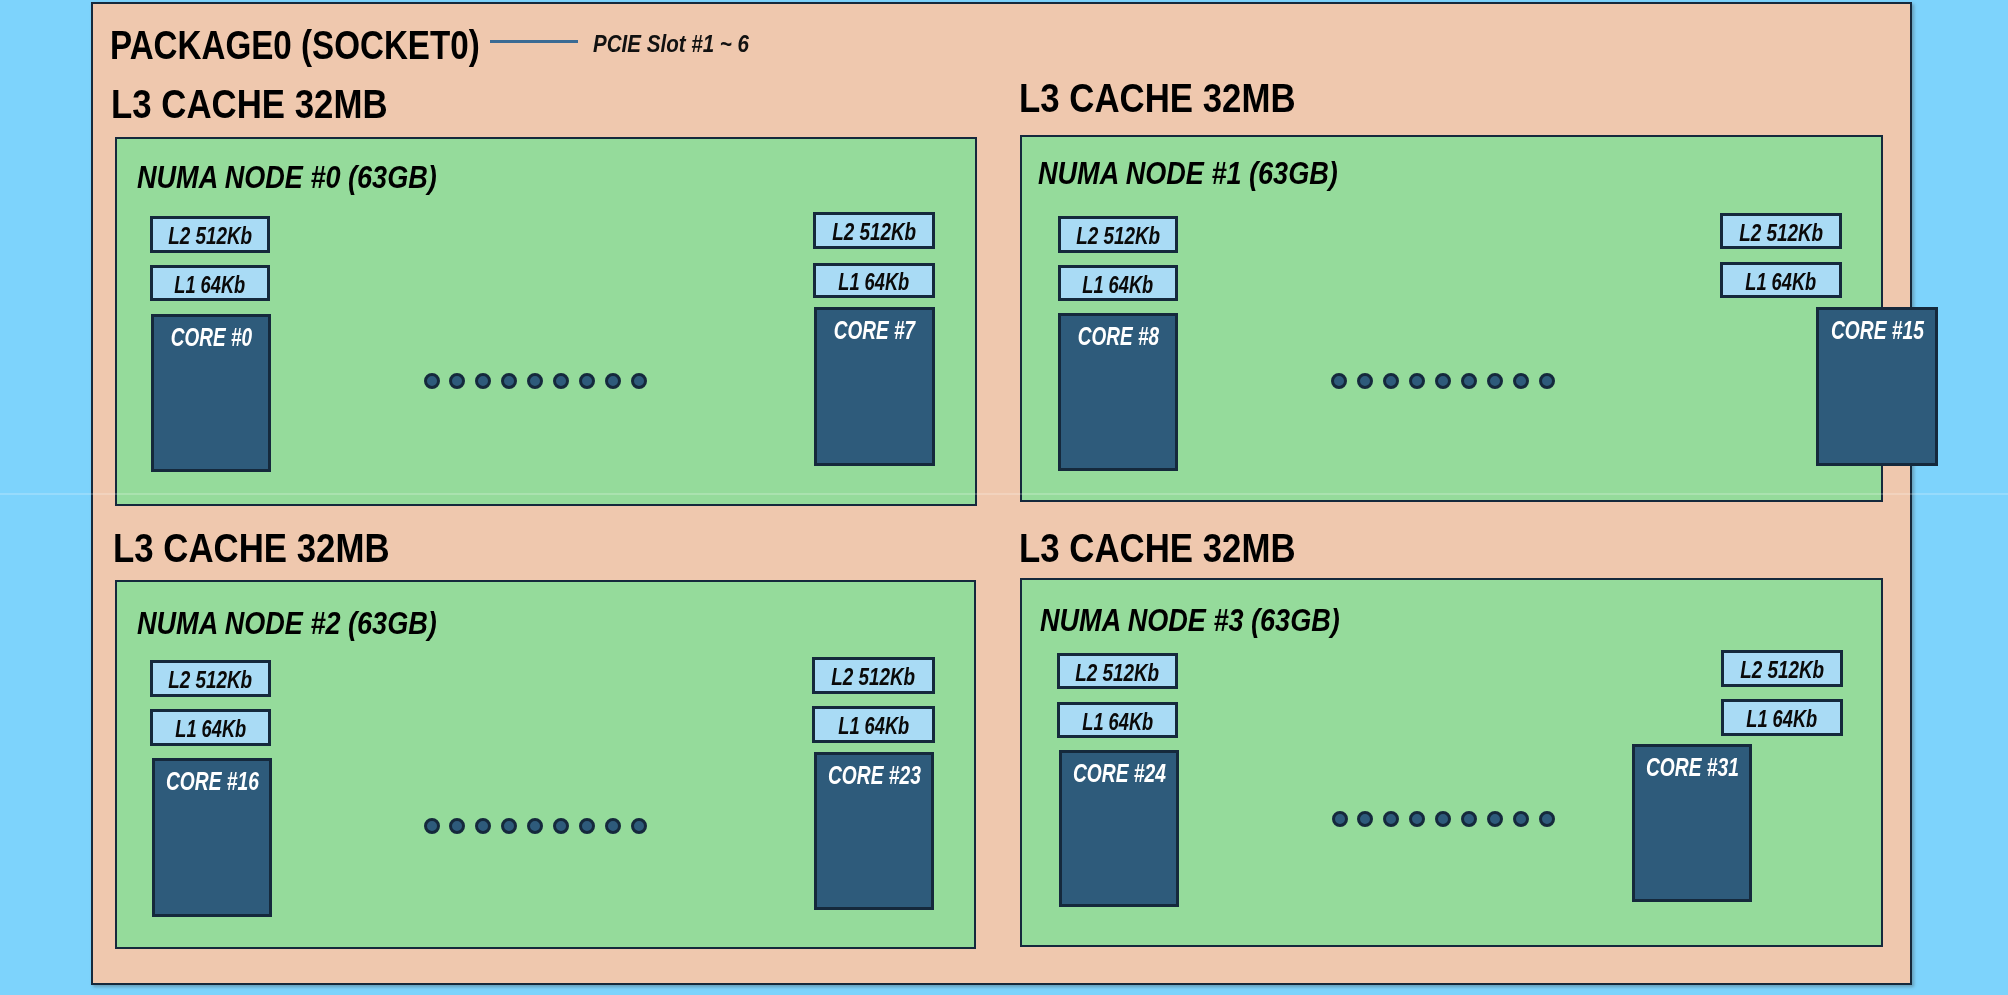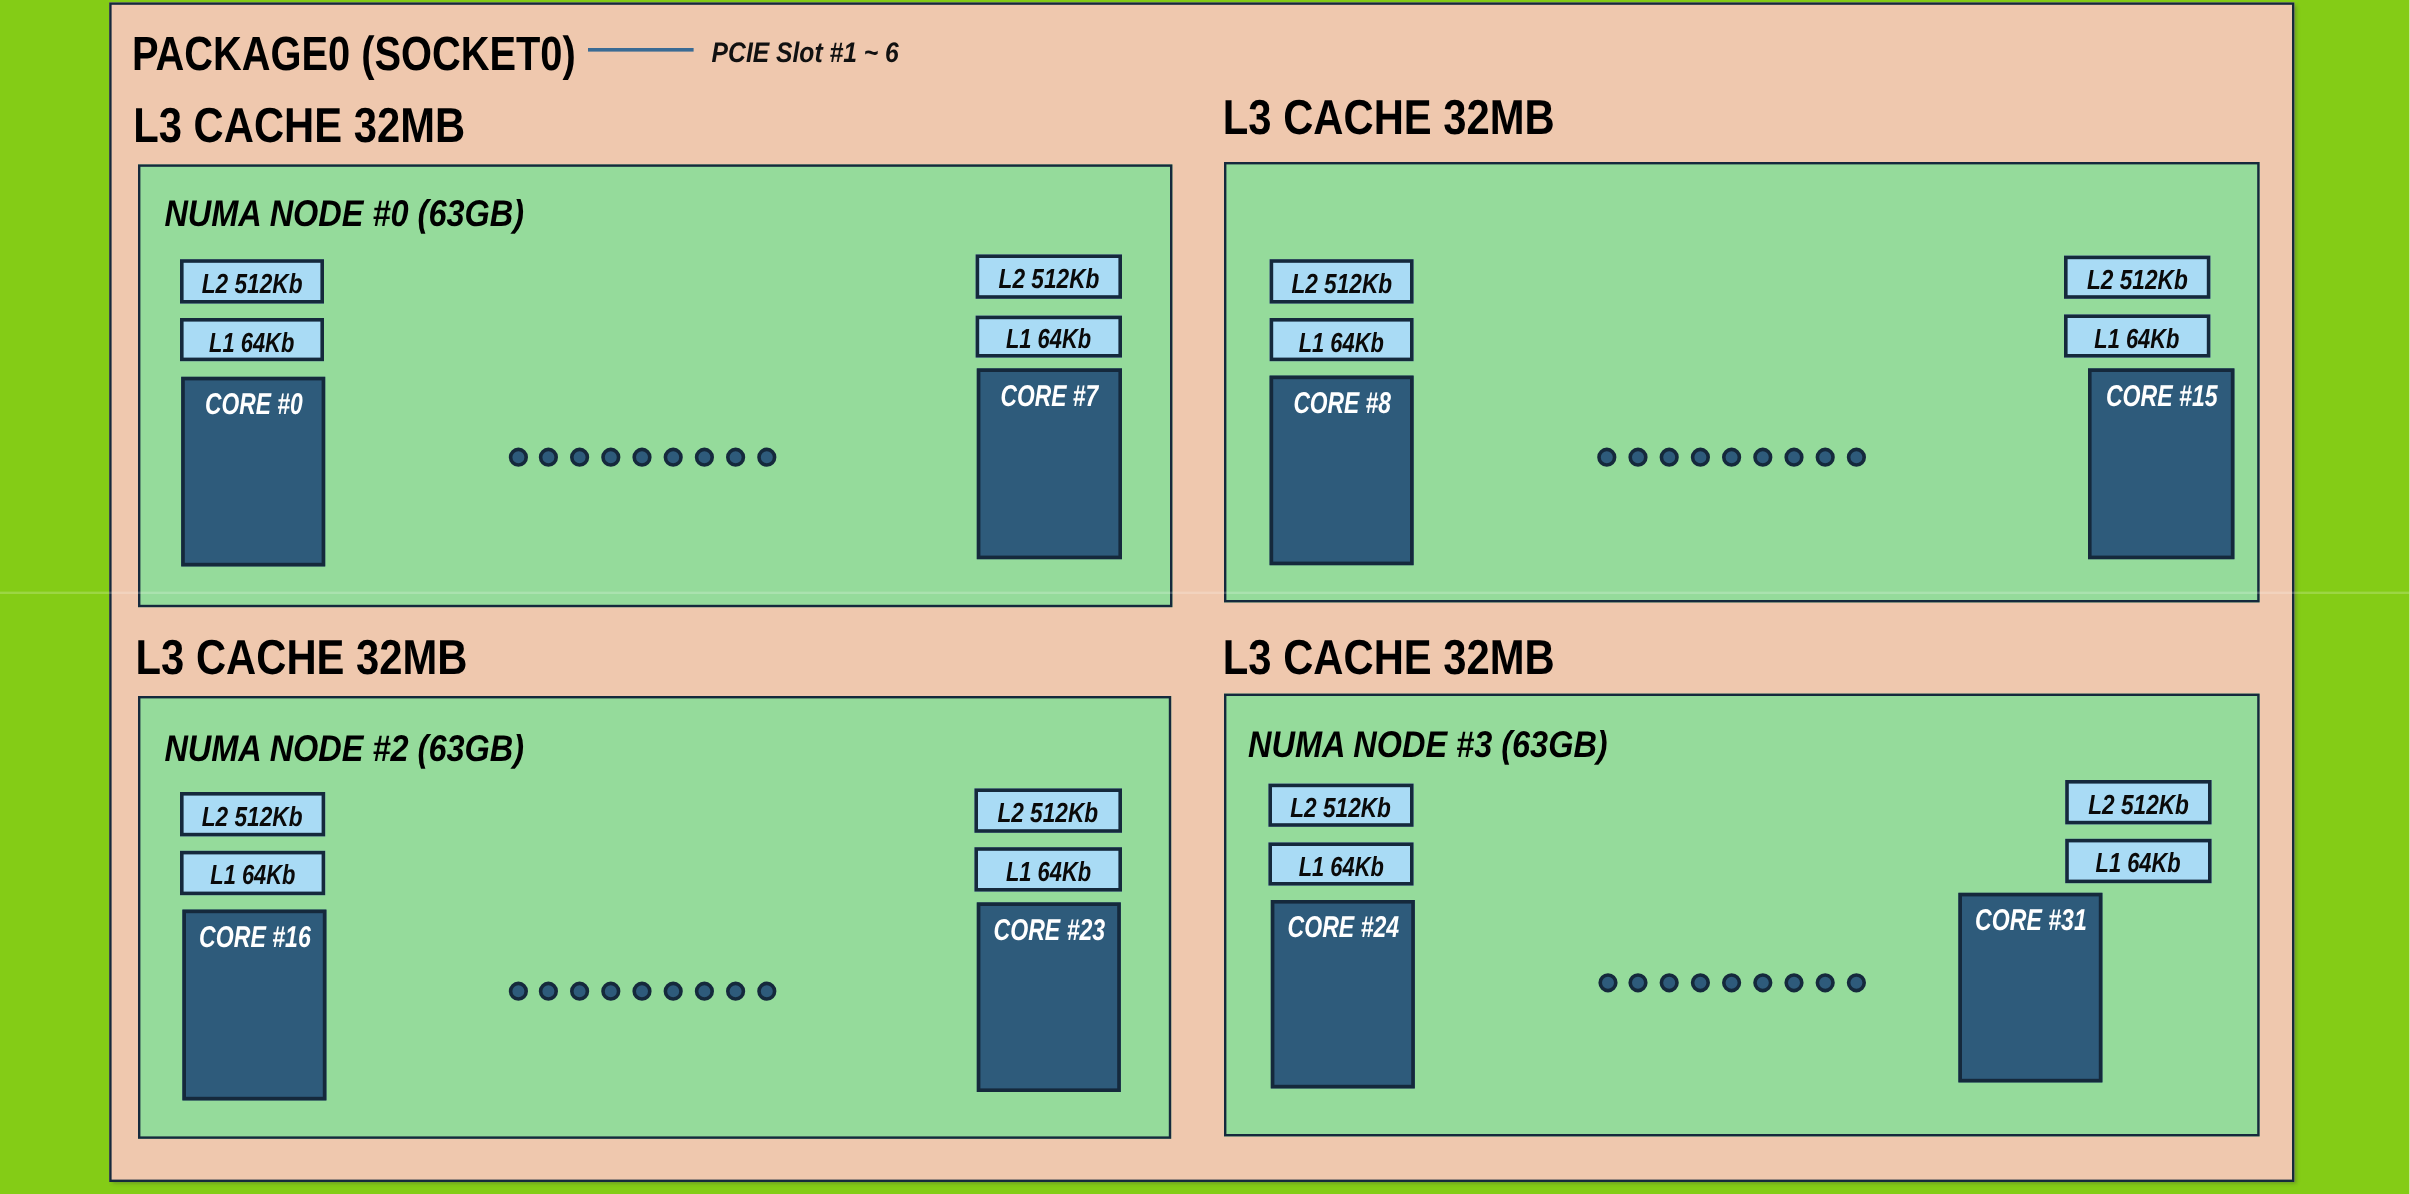--- a/index.html
+++ b/index.html
@@ -1,16 +1,16 @@
 <!DOCTYPE html>
 <html><head>
 <meta charset="utf-8">
 <style>
   html,body{margin:0;padding:0;background:#ffffff;}
-  #canvas{position:relative;width:2008px;height:995px;background:#84cc16;overflow:hidden;
+  #canvas{position:relative;width:2008px;height:995px;background:#7dd3fc;overflow:hidden;
           font-family:"Liberation Sans",sans-serif;}
   
   .abs{position:absolute;}
   .nowrap{white-space:nowrap;}
   .sx{display:inline-block;transform-origin:left top;}
   .package-box{left:91px;top:2px;width:1817px;height:979px;background:#efc8ae;
                border:2.5px solid #15293c;box-shadow:2px 2px 3px rgba(60,60,60,.35);}
   .seam{left:0;top:493px;width:2008px;height:1.6px;background:rgba(255,255,255,.20);z-index:40;}
   .title{font-size:40px;line-height:40px;font-weight:700;color:#000;}
   .callout-line{background:#3a6b94;height:3.2px;}
@@ -56,21 +56,21 @@
 
   
   #q1-l3{left:1019px;top:78px;}
   #q1-box{left:1020px;top:135px;width:859px;height:363px;}
   #q1-numa{left:1038px;top:158px;}
   #q1-l-l2{left:1058px;top:216px;width:114px;height:31px;}
   #q1-l-l1{left:1058px;top:265px;width:114px;height:30px;}
   #q1-l-core{left:1058px;top:313px;width:114px;height:152px;}
   #q1-r-l2{left:1720px;top:213px;width:116px;height:30px;}
   #q1-r-l1{left:1720px;top:262px;width:116px;height:30px;}
-  #q1-r-core{left:1740px;top:307px;width:116px;height:153px;}
+  #q1-r-core{left:1816px;top:307px;width:116px;height:153px;}
   #q1-dots{left:1330.5px;top:372.5px;width:224px;}
 
   
   #q2-l3{left:113px;top:528px;}
   #q2-box{left:115px;top:580px;width:857px;height:365px;}
   #q2-numa{left:137px;top:608px;}
   #q2-l-l2{left:150px;top:660px;width:115px;height:31px;}
   #q2-l-l1{left:150px;top:709px;width:115px;height:31px;}
   #q2-l-core{left:152px;top:758px;width:114px;height:153px;}
   #q2-r-l2{left:812px;top:657px;width:117px;height:31px;}
@@ -130,20 +130,21 @@
       <div class="dot"></div>
       <div class="dot"></div>
       <div class="dot"></div>
       <div class="dot"></div>
       <div class="dot"></div>
       <div class="dot"></div>
   </div>
 
   <div class="abs l3-heading nowrap" id="q1-l3"><span class="sx sx-l3">L3 CACHE 32MB</span></div>
   <div class="abs numa-box" id="q1-box"></div>
+  <div class="abs numa-label nowrap" id="q1-numa"><span class="sx sx-numa">NUMA NODE #1 (63GB)</span></div>
   <div class="abs cache-box" id="q1-l-l2">
       <span class="cache-label sx-l2">L2 512Kb</span>
     </div>
   <div class="abs cache-box" id="q1-l-l1">
       <span class="cache-label sx-l1">L1 64Kb</span>
     </div>
   <div class="abs core-box" id="q1-l-core">
       <span class="core-label sx-core1">CORE #8</span>
     </div>
   <div class="abs cache-box" id="q1-r-l2">

